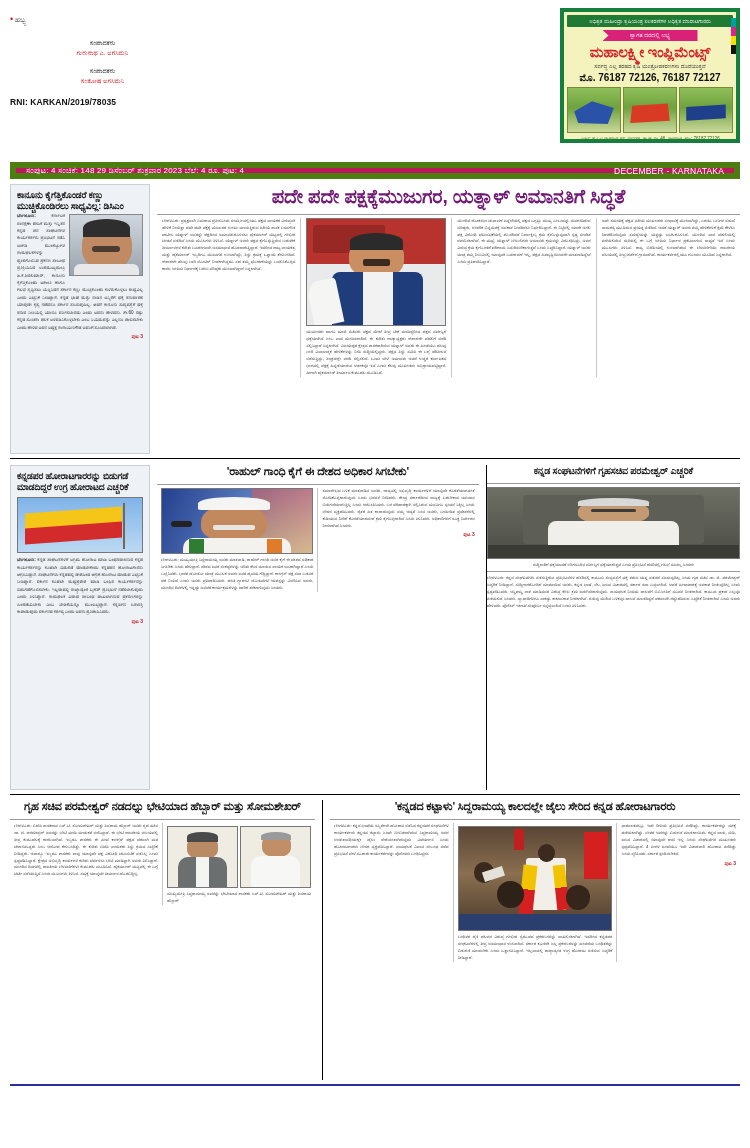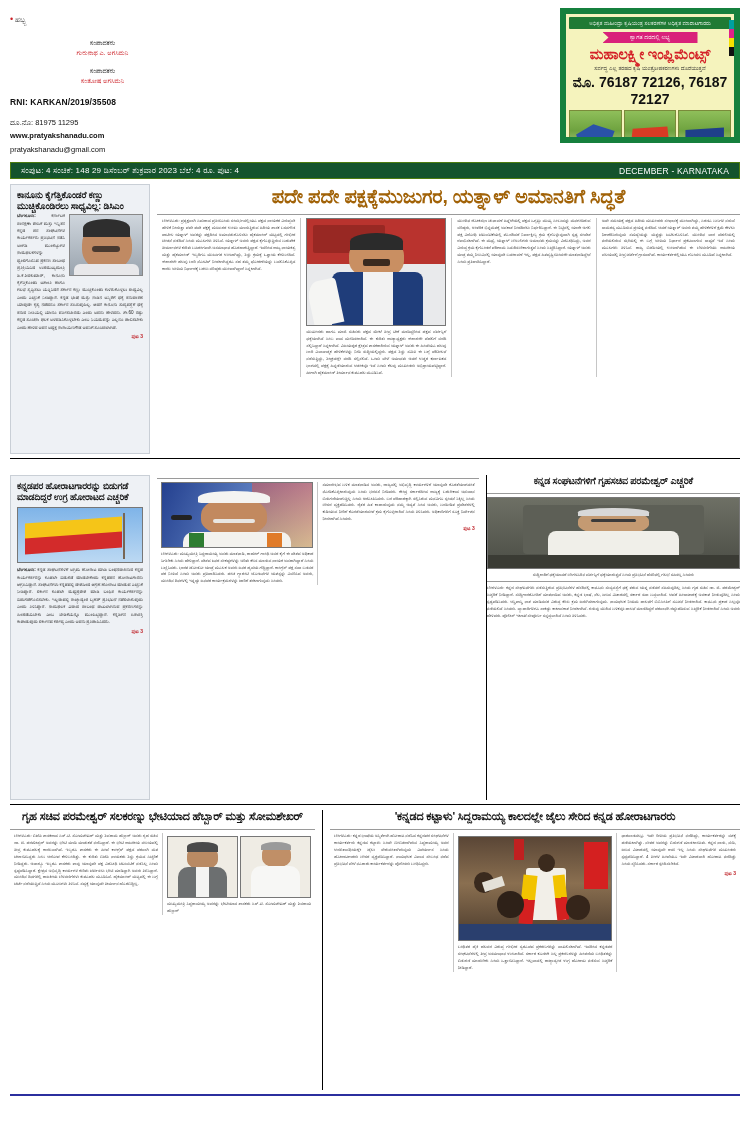--- a/index.html
+++ b/index.html
@@ -32,61 +32,61 @@
   .mh-title {
     font-family: "Liberation Sans", "DejaVu Sans", sans-serif;
     font-size: 63px; font-weight: bold; color: #e21b22;
     letter-spacing: 1px; line-height: 1.05;
     text-shadow: 1px 1px 0 rgba(180,0,0,.25);
   }
   .mh-sub-kn { font-size: 10px; color: #cc2027; font-weight: bold; text-align: right; padding-right: 14px; margin-top: 2px;}
   .mh-sub-en { font-size: 8.5px; color: #111; font-weight: bold; letter-spacing: .2px; margin-top: 1px; }
 
   .mh-ad {
-    width: 180px; height: 135px; border: 6px solid #15803d;
+    width: 180px; height: 135px; border: 4px solid #15803d;
     background: #f5f3bd; position: relative; overflow: hidden;
     padding: 3px;
   }
   .ad-strip { background: #1f7a34; color: #fff; font-size: 5.5px; text-align: center; padding: 2.5px 0; border-radius:1px;}
   .ad-ribbon {
     margin: 3px auto; width: 95px; background: #d9217a; color: #fff;
     font-size: 6px; text-align: center; padding: 2px 0;
     clip-path: polygon(0 0,100% 0,100% 100%,0 100%,6px 50%);
   }
   .ad-title { text-align: center; font-size: 14.5px; font-weight: bold; color: #d42027; letter-spacing: -.2px; }
   .ad-desc { text-align: center; font-size: 5.5px; color: #222; margin-top: 2px;}
-  .ad-phone { text-align: center; font-size: 14px; font-weight: bold; color: #111; margin-top: 2px;}
+  .ad-phone { text-align: center; font-size: 10px; font-weight: bold; color: #111; margin-top: 2px;}
   .ad-photos { display: flex; gap: 2px; margin-top: 3px; }
   .ad-photo { flex: 1; height: 46px; border: 1px solid #7a8a3a; position: relative; overflow: hidden;
     background: linear-gradient(#8fbf5a 0%, #6ea23f 45%, #c9d89a 100%); }
   .ad-photo .impl { position: absolute; left: 12%; right: 12%; top: 30%; bottom: 18%; border-radius: 2px; }
   .ad-photo.p1 .impl { background: #2a52a8; clip-path: polygon(0 45%, 45% 0, 100% 30%, 85% 100%, 10% 95%); }
   .ad-photo.p2 .impl { background: #d93a24; clip-path: polygon(5% 20%, 95% 10%, 100% 85%, 0 95%); }
   .ad-photo.p3 .impl { background: #1f3f8a; clip-path: polygon(0 25%, 100% 15%, 100% 75%, 0 85%); }
   .ad-footer { text-align: center; font-size: 4.5px; color: #2d5a1f; margin-top: 3px;}
   .ad-colorbar { position: absolute; right: 0; top: 6px; width: 5px; }
   .ad-colorbar div { height: 9px; }
 
   
   .infobar {
-    background: #14532d; color: #fff; height: 17px;
+    background: #be185d; color: #fff; height: 17px;
     display: flex; align-items: center; margin-top: 6px;
-    font-size: 8px; border: 1px solid #4d7c0f;
+    font-size: 8px; border: 6px solid #4d7c0f;
   }
   .infobar .kn { padding-left: 10px; letter-spacing: .2px; }
   .infobar .en { margin-left: 28px; font-weight: bold; font-size: 9px; letter-spacing: .1px;}
   .infobar .en span { margin-right: 9px; }
   .infobar .place { margin-left: auto; padding-right: 10px; font-size: 8.5px; letter-spacing: .2px;}
 
   
   .rule { border-top: 1px solid #000; margin: 4px 0; }
   .rule-thin { border-top: 1px solid #9a9a9a; margin: 3px 0; }
 
   .hl-red {
-    color: #a16207; font-weight: bold; letter-spacing: -.2px; line-height: 1.18;
+    color: #701a75; font-weight: bold; letter-spacing: -.2px; line-height: 1.18;
   }
   .hl-black { color: #111; font-weight: bold; line-height: 1.2; letter-spacing: -.2px;}
 
   .body-txt {
     font-size: 4.6px; line-height: 1.62; color: #2a2a2a; text-align: justify;
     -webkit-hyphens: auto; hyphens: auto; word-spacing: -0.3px;
   }
   .body-txt.dense { font-size: 4.4px; line-height: 1.55; }
   .dateline { font-weight: bold; }
   .jump { color: #c0272d; font-size: 5px; text-align: right; font-weight: bold; margin-top: 2px;}
@@ -109,21 +109,21 @@
   .main-headline { font-size: 19.5px; text-align: center; padding: 1px 0 3px 0; }
   .main-cols { display: flex; margin-top: 2px; }
   .mcol { padding: 0 5px; }
   .mcol + .mcol { border-left: 1px solid #c6c6c6; }
   .main-photo {
     width: 100%; height: 108px; border: 1px solid #777; margin-bottom: 3px;
     position: relative; overflow: hidden; background: #b23a34;
   }
 
   
-  .row2 { display: flex; margin-top: 16px; height: 325px; }
+  .row2 { display: flex; margin-top: 6px; height: 325px; }
   .r2-left { width: 140px; background: #eef1f5; border:1px solid #c9cfd6; padding: 5px 6px; }
   .r2-left .hl { font-size: 9.2px; }
   .flag-photo {
     width: 100%; height: 56px; border: 1px solid #777; margin: 4px 0 3px 0;
     position: relative; overflow: hidden;
     background: linear-gradient(#7fb4e8, #bcd9f3);
   }
   .flag-yellow { position: absolute; left: 6%; top: 22%; width: 78%; height: 30%;
     background: #f5c518; transform: skewY(-4deg); }
   .flag-red { position: absolute; left: 6%; top: 50%; width: 78%; height: 30%;
@@ -182,26 +182,21 @@
       <div class="mh-bullet">
         <span class="dot">•</span>
         <span>ಹಬ್ಬ್ಬ</span>
       </div>
       <div class="mh-credits">
         <div class="mh-credit-role">ಸಂಪಾದಕರು</div>
         <div class="mh-credit-name">ಗುರುನಾಥ ಎ. ಅಗಸಿಮನಿ</div>
         <div class="mh-credit-role">ಸಂಪಾದಕರು</div>
         <div class="mh-credit-name">ಸಂತೋಷ ಅಗಸಿಮನಿ</div>
       </div>
-      <div class="mh-rni">RNI: KARKAN/2019/35508</div>
-      <div class="mh-contact">
-        <div>ದೂ.ನೊ: 81975 11295</div>
-        <div class="bold">www.pratyakshanadu.com</div>
-        <div>pratyakshanadu@gmail.com</div>
-      </div>
+      <div class="mh-rni">RNI: KARKAN/2019/78035</div>
     </div>
 
     <div class="mh-center">
     </div>
 
     <div class="mh-ad">
       <div class="ad-strip">ಅಧಿಕೃತ ಮಹೀಂದ್ರಾ ಕೃಷಿಯಂತ್ರ ಸಲಕರಣೆಗಳ ಅಧಿಕೃತ ಮಾರಾಟಗಾರರು</div>
       <div class="ad-ribbon">ಸ್ವಾಗತ ದರದಲ್ಲಿ ಲಭ್ಯ</div>
       <div class="ad-title">ಮಹಾಲಕ್ಷ್ಮೀ ಇಂಪ್ಲಿಮೆಂಟ್ಸ್</div>
       <div class="ad-desc">ಸರ್ವದ್ಧ ಎಲ್ಲ ತರಹದ ಕೃಷಿ ಯಂತ್ರೋಪಕರಣಗಳು ದೊರೆಯುತ್ತವೆ</div>
@@ -294,20 +289,21 @@
         <div class="flag-pole"></div>
       </div>
       <div class="body-txt">
         <span class="dateline">ಬೆಂಗಳೂರು:</span>
         <span>ಕನ್ನಡ ಸಂಘಟನೆಗಳಿಗೆ ಅಗ್ರಿಮ ಹೋರಾಟ ಮಾಡಿ ಬಂಧನವಾಗಿರುವ ಕನ್ನಡ ಕಾರ್ಯಕರ್ತರನ್ನು ಕೂಡಲೇ ಬಿಡುಗಡೆ ಮಾಡಬೇಕೆಂದು ಕನ್ನಡಪರ ಹೋರಾಟಗಾರರು ಆಗ್ರಹಿಸಿದ್ದಾರೆ. ಸಂಘಟನೆಗಳು ಕನ್ನಡದಲ್ಲಿ ದೇಶದಿಂದ ಆಗ್ರಹ ಹೋರಾಟ ಮಾಡುವ ಎಚ್ಚರಿಕೆ ನೀಡಿದ್ದಾರೆ. ಸರ್ಕಾರ ಕೂಡಲೇ ಮಧ್ಯಪ್ರವೇಶ ಮಾಡಿ ಬಂಧಿತ ಕಾರ್ಯಕರ್ತರನ್ನು ಬಿಡುಗಡೆಗೊಳಿಸಬೇಕು. ಇಲ್ಲವಾದಲ್ಲಿ ರಾಜ್ಯಾದ್ಯಂತ ಬೃಹತ್ ಪ್ರತಿಭಟನೆ ನಡೆಸಲಾಗುವುದು ಎಂದು ತಿಳಿಸಿದ್ದಾರೆ. ನಾಮಫಲಕ ವಿವಾದ ಸಂಬಂಧ ದಾಖಲಾಗಿರುವ ಪ್ರಕರಣಗಳನ್ನು ಹಿಂಪಡೆಯಬೇಕು ಎಂಬ ಬೇಡಿಕೆಯನ್ನೂ ಮುಂದಿಟ್ಟಿದ್ದಾರೆ. ಕನ್ನಡಿಗರ ಹಿತಾಸಕ್ತಿ ಕಾಪಾಡುವುದು ಸರ್ಕಾರದ ಕರ್ತವ್ಯ ಎಂದು ಅವರು ಪ್ರತಿಪಾದಿಸಿದರು.</span>
       </div>
       <div class="jump">ಪುಟ 3</div>
     </div>
 
     <div class="r2-mid">
+      <div class="sec-headline hl-black">'ರಾಹುಲ್ ಗಾಂಧಿ ಕೈಗೆ ಈ ದೇಶದ ಅಧಿಕಾರ ಸಿಗಬೇಕು'</div>
       <div class="rule-thin"></div>
       <div class="cols2">
         <div>
           <div class="photo-sid">
             <div style="position:absolute;inset:0;background:linear-gradient(115deg,#24408f,#5d7fc0 55%,#b9c8e2)"></div>
             <div style="position:absolute;left:60%;top:0;width:40%;height:100%;background:linear-gradient(#d9534f,#f0ad4e);opacity:.55"></div>
             <div style="position:absolute;left:26%;top:22%;width:44%;height:60%;background:#c2895f;border-radius:46% 46% 40% 40%"></div>
             <div style="position:absolute;left:24%;top:12%;width:48%;height:20%;background:#f4f4f2;border-radius:50% 50% 8% 8%"></div>
             <div style="position:absolute;left:34%;top:56%;width:28%;height:7%;background:#e8e6e2;border-radius:2px"></div>
             <div style="position:absolute;left:14%;bottom:0;width:72%;height:24%;background:#f3f2ee;border-radius:10px 10px 0 0"></div>
@@ -340,21 +336,21 @@
       <div class="rule-thin"></div>
       <div class="body-txt dense">ಬೆಂಗಳೂರು: ಕನ್ನಡ ಸಂಘಟನೆಗಳು ನಡೆಸುತ್ತಿರುವ ಪ್ರತಿಭಟನೆಗಳ ಹೆಸರಿನಲ್ಲಿ ಕಾನೂನು ಸುವ್ಯವಸ್ಥೆಗೆ ಧಕ್ಕೆ ತರುವ ಯತ್ನ ನಡೆದರೆ ಸಹಿಸುವುದಿಲ್ಲ ಎಂದು ಗೃಹ ಸಚಿವ ಡಾ. ಜಿ. ಪರಮೇಶ್ವರ್ ಎಚ್ಚರಿಕೆ ನೀಡಿದ್ದಾರೆ. ಸುದ್ದಿಗಾರರೊಂದಿಗೆ ಮಾತನಾಡಿದ ಅವರು, ಕನ್ನಡ ಭಾಷೆ, ನೆಲ, ಜಲದ ವಿಚಾರದಲ್ಲಿ ಸರ್ಕಾರ ಸದಾ ಬದ್ಧವಾಗಿದೆ. ಆದರೆ ಹಿಂಸಾಚಾರಕ್ಕೆ ಅವಕಾಶ ನೀಡುವುದಿಲ್ಲ ಎಂದು ಸ್ಪಷ್ಟಪಡಿಸಿದರು. ಆಸ್ತಿಪಾಸ್ತಿ ನಾಶ ಮಾಡಿದವರ ವಿರುದ್ಧ ಕಠಿಣ ಕ್ರಮ ಜರುಗಿಸಲಾಗುವುದು. ನಾಮಫಲಕ ನಿಯಮ ಪಾಲನೆಗೆ ಬಿಬಿಎಂಪಿಗೆ ಸೂಚನೆ ನೀಡಲಾಗಿದೆ. ಕಾನೂನು ಪ್ರಕಾರ ಎಲ್ಲವೂ ನಡೆಯಲಿದೆ ಎಂದರು. ವ್ಯಾಪಾರಿಗಳಿಗೂ ಸಾಕಷ್ಟು ಕಾಲಾವಕಾಶ ನೀಡಲಾಗಿದೆ. ಗಡುವು ಮುಗಿದ ಬಳಿಕವೂ ಪಾಲನೆ ಮಾಡದಿದ್ದರೆ ಪರವಾನಗಿ ರದ್ದುಪಡಿಸುವ ಎಚ್ಚರಿಕೆ ನೀಡಲಾಗಿದೆ ಎಂದು ಅವರು ಹೇಳಿದರು. ಪೊಲೀಸ್ ಇಲಾಖೆ ಸಂಪೂರ್ಣ ಸನ್ನದ್ಧವಾಗಿದೆ ಎಂದು ತಿಳಿಸಿದರು.</div>
     </div>
   </div>
 
   <div class="rule"></div>
 
   <div class="row3">
 
     <div class="r3-left">
-      <div class="sec-headline hl-black">ಗೃಹ ಸಚಿವ ಪರಮೇಶ್ವರ್ ಸಲಕರಣ್ನು ಭೇಟಿಯಾದ ಹೆಬ್ಬಾರ್ ಮತ್ತು ಸೋಮಶೇಖರ್</div>
+      <div class="sec-headline hl-black">ಗೃಹ ಸಚಿವ ಪರಮೇಶ್ವರ್ ನಡದಲ್ನು ಭೇಟಿಯಾದ ಹೆಬ್ಬಾರ್ ಮತ್ತು ಸೋಮಶೇಖರ್</div>
       <div class="rule-thin"></div>
       <div class="cols2">
         <div>
           <div class="body-txt dense">ಬೆಂಗಳೂರು: ಬಿಜೆಪಿ ಶಾಸಕರಾದ ಎಸ್.ಟಿ. ಸೋಮಶೇಖರ್ ಮತ್ತು ಶಿವರಾಮ ಹೆಬ್ಬಾರ್ ಅವರು ಗೃಹ ಸಚಿವ ಡಾ. ಜಿ. ಪರಮೇಶ್ವರ್ ಅವರನ್ನು ಭೇಟಿ ಮಾಡಿ ಮಾತುಕತೆ ನಡೆಸಿದ್ದಾರೆ. ಈ ಭೇಟಿ ರಾಜಕೀಯ ವಲಯದಲ್ಲಿ ತೀವ್ರ ಕುತೂಹಲಕ್ಕೆ ಕಾರಣವಾಗಿದೆ. ಇಬ್ಬರೂ ಶಾಸಕರು ಈ ಹಿಂದೆ ಕಾಂಗ್ರೆಸ್ ಪಕ್ಷದ ಪರವಾಗಿ ಮತ ಚಲಾಯಿಸಿದ್ದರು ಎಂಬ ಆರೋಪ ಕೇಳಿಬಂದಿತ್ತು. ಈ ಕುರಿತು ಬಿಜೆಪಿ ನಾಯಕರು ಶಿಸ್ತು ಕ್ರಮದ ಎಚ್ಚರಿಕೆ ನೀಡಿದ್ದರು. ಆದಾಗ್ಯೂ ಇಬ್ಬರೂ ಶಾಸಕರು ತಾವು ಯಾವುದೇ ಪಕ್ಷ ವಿರೋಧಿ ಚಟುವಟಿಕೆ ನಡೆಸಿಲ್ಲ ಎಂದು ಸ್ಪಷ್ಟಪಡಿಸಿದ್ದಾರೆ. ಕ್ಷೇತ್ರದ ಅಭಿವೃದ್ಧಿ ಕಾರ್ಯಗಳ ಕುರಿತು ಚರ್ಚಿಸಲು ಭೇಟಿ ಮಾಡಿದ್ದಾಗಿ ಅವರು ತಿಳಿಸಿದ್ದಾರೆ. ಮುಂದಿನ ದಿನಗಳಲ್ಲಿ ರಾಜಕೀಯ ಬೆಳವಣಿಗೆಗಳು ಕುತೂಹಲ ಮೂಡಿಸಿವೆ. ಹೈಕಮಾಂಡ್ ಮಟ್ಟದಲ್ಲಿ ಈ ಬಗ್ಗೆ ಚರ್ಚೆ ನಡೆಯುತ್ತಿದೆ ಎಂದು ಮೂಲಗಳು ತಿಳಿಸಿವೆ. ಸದ್ಯಕ್ಕೆ ಯಾವುದೇ ತೀರ್ಮಾನ ಹೊರಬಿದ್ದಿಲ್ಲ.</div>
         </div>
         <div>
           <div class="duo-photo">
             <div class="duo-half">
               <div style="position:absolute;inset:0;background:#efece4"></div>
               <div style="position:absolute;left:28%;top:12%;width:44%;height:40%;background:#b98a63;border-radius:46% 46% 40% 40%"></div>

